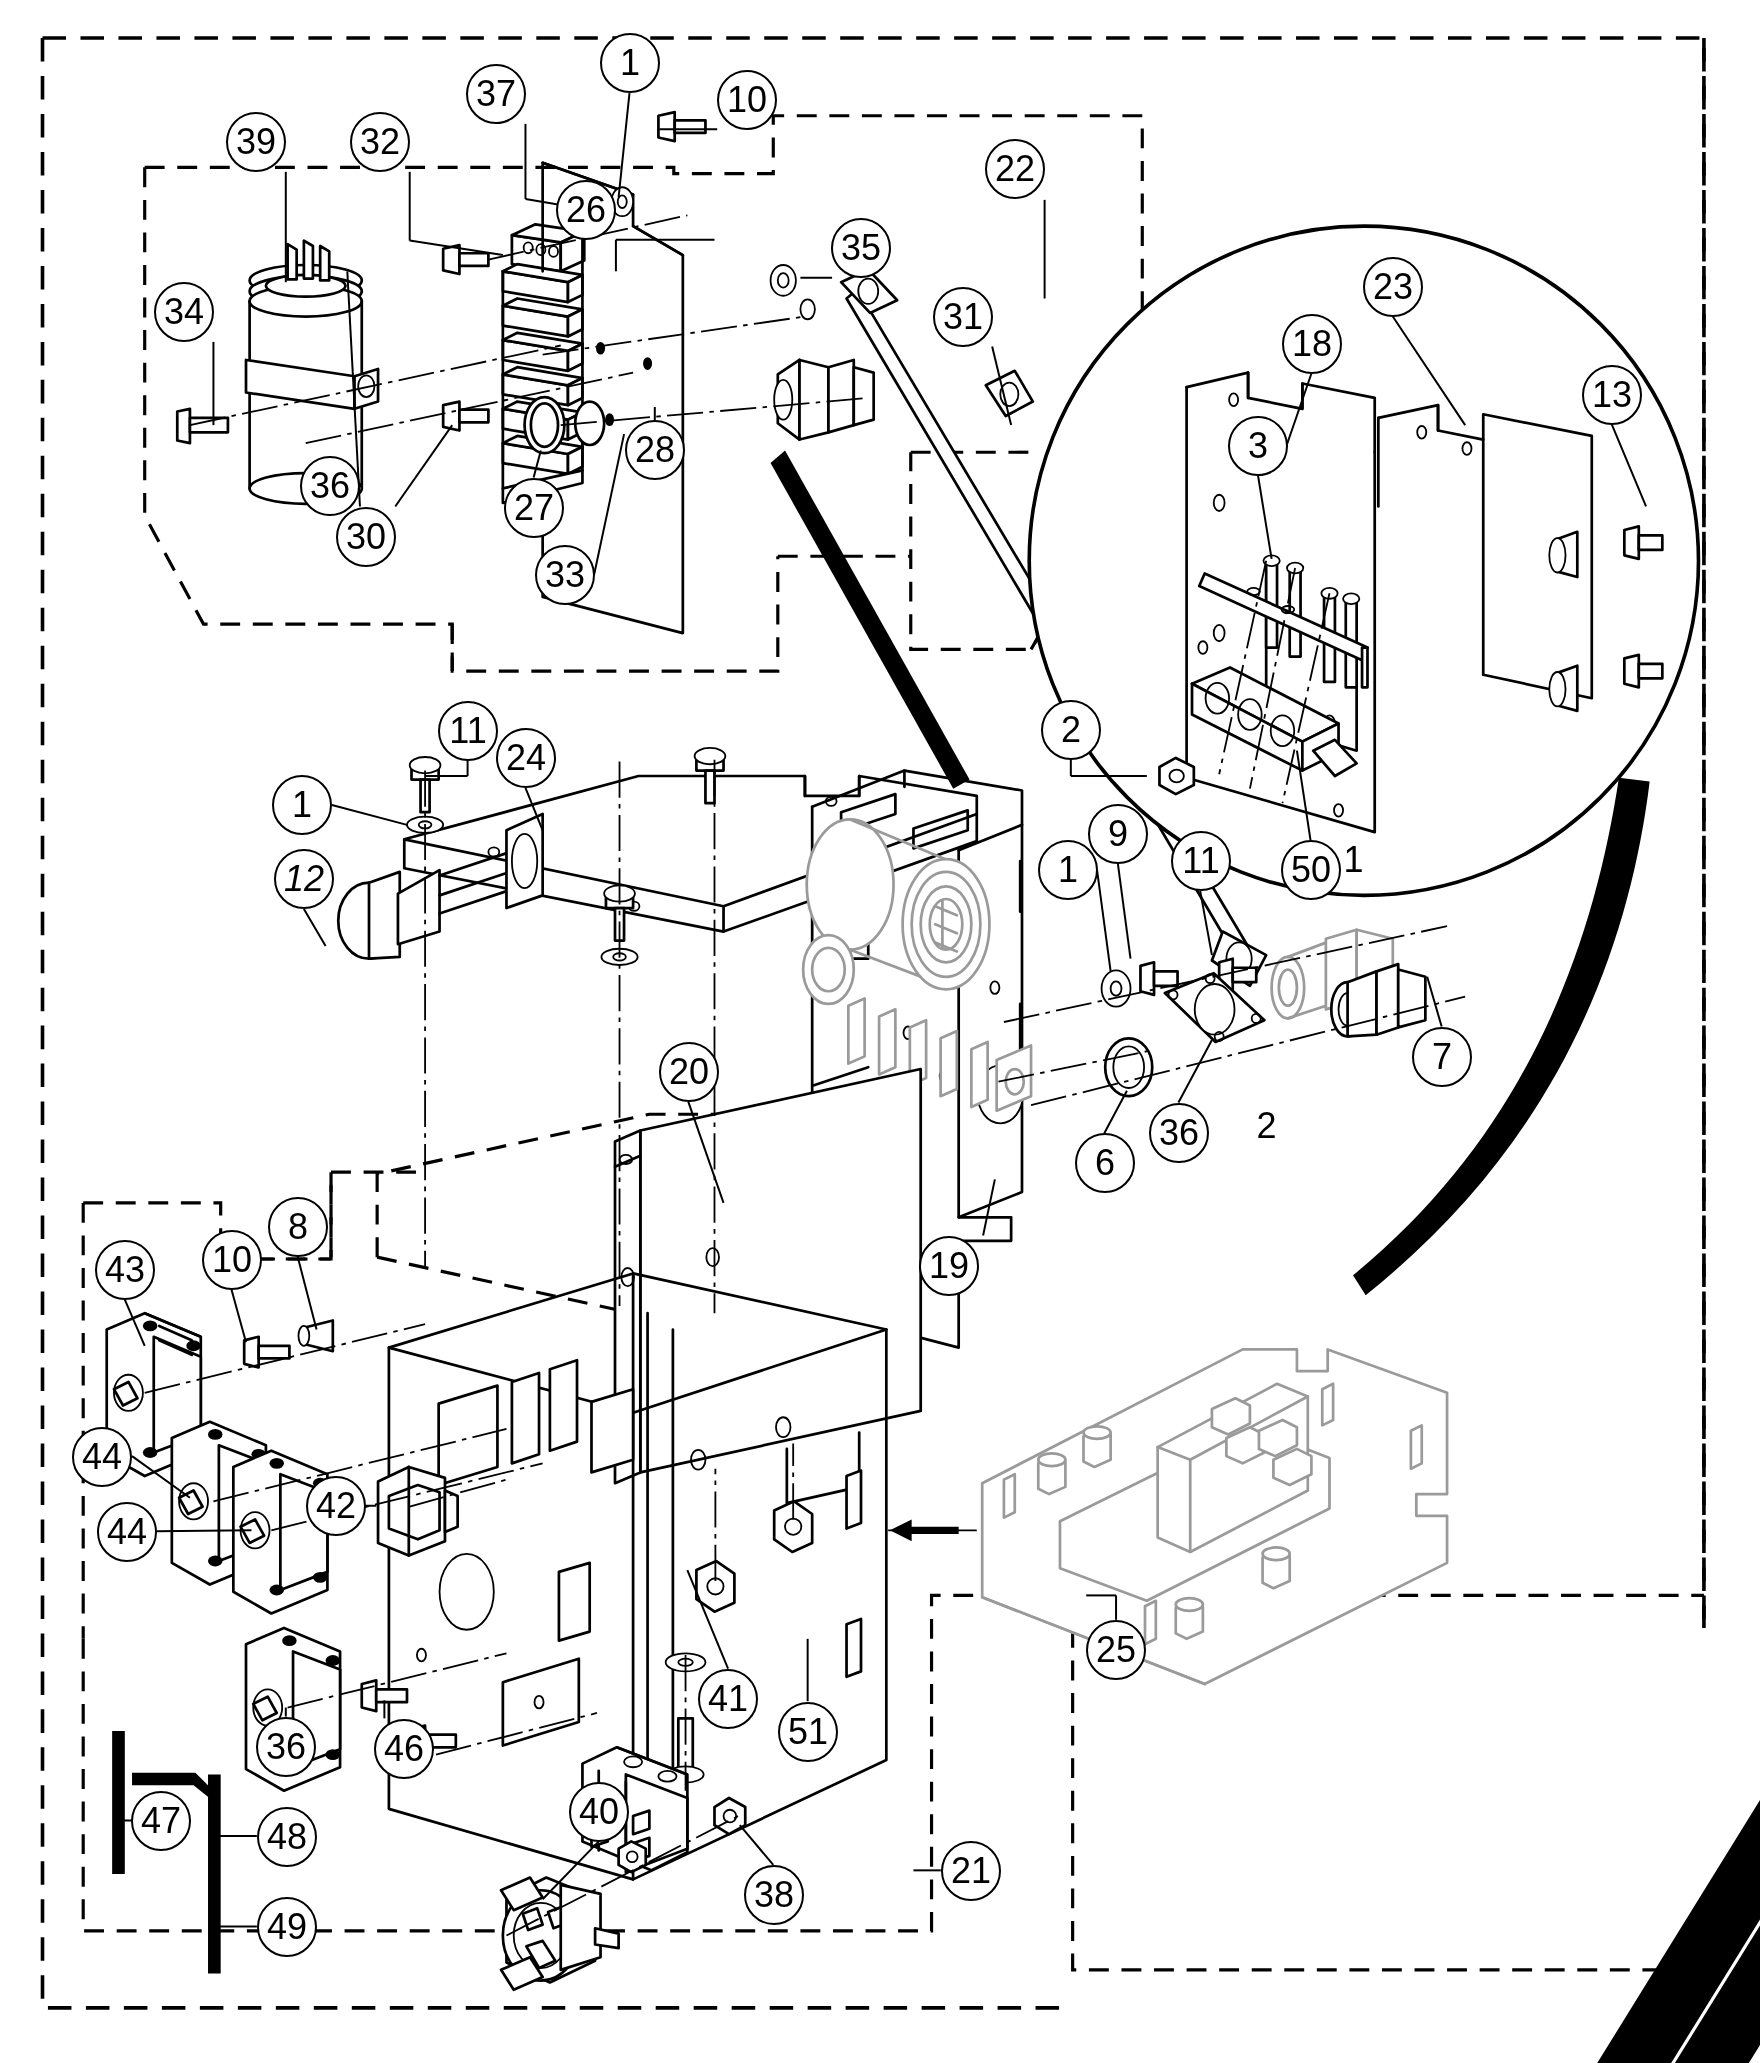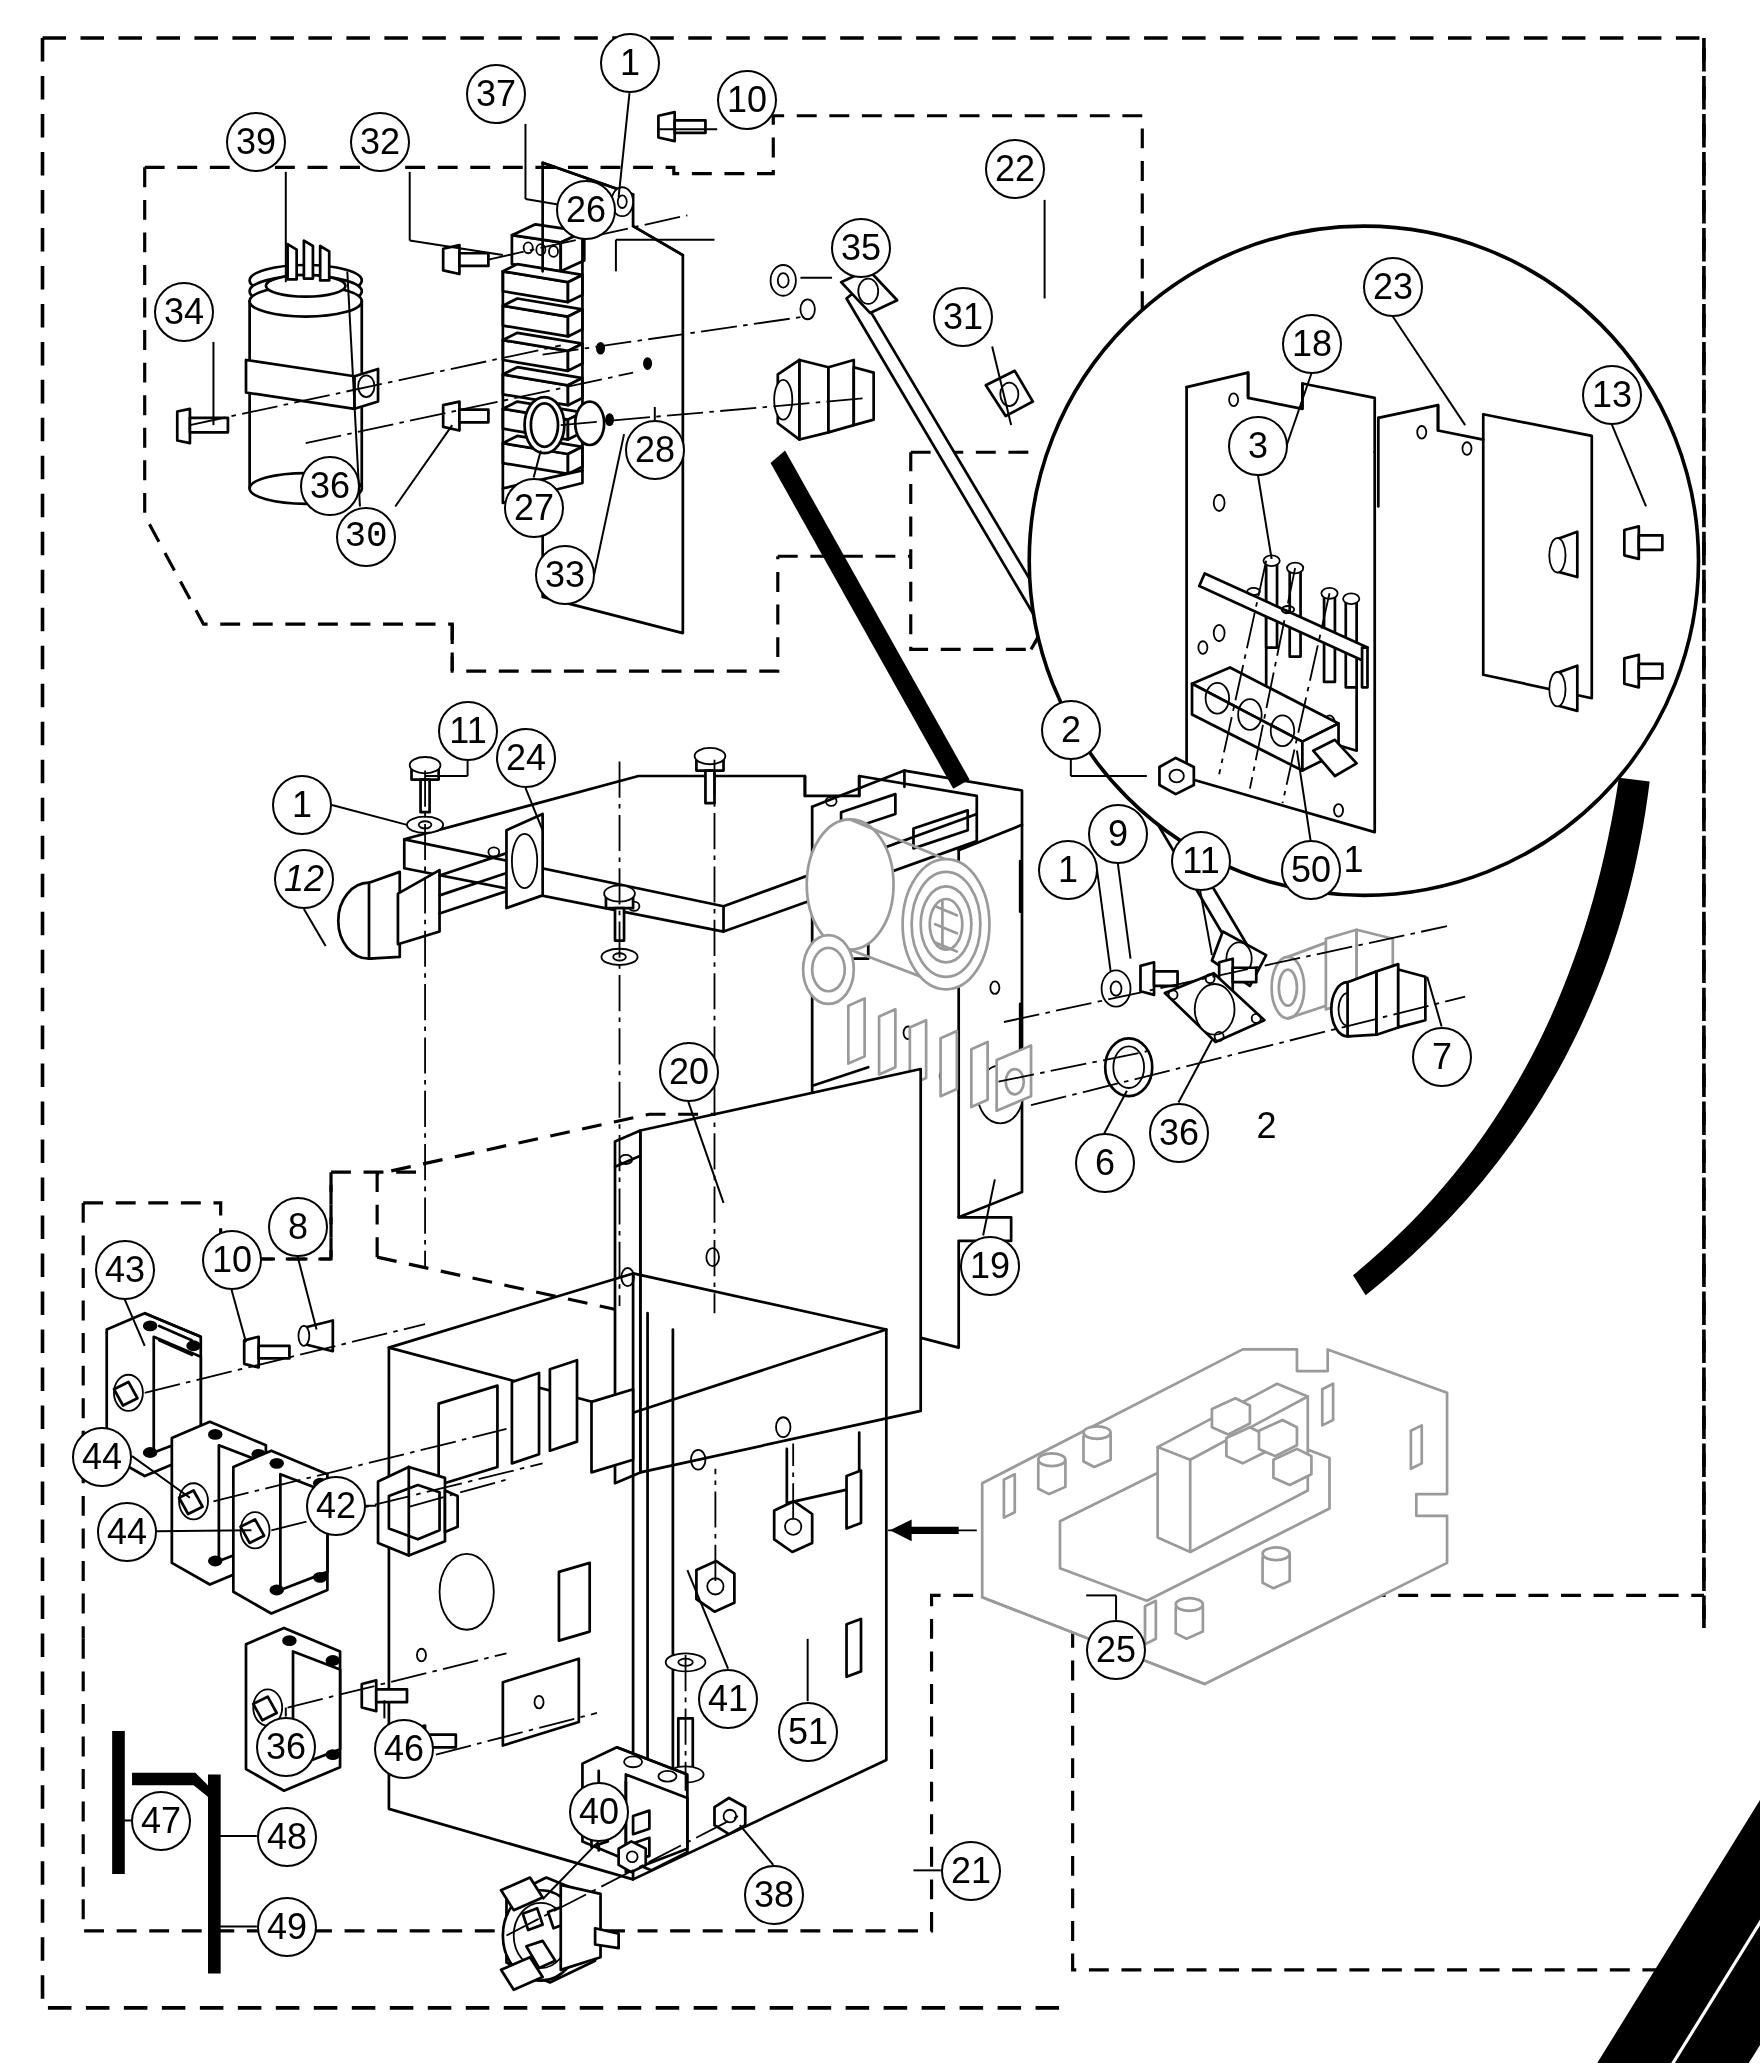--- a/index.html
+++ b/index.html
@@ -672,36 +672,36 @@
       <div class="balloon sz" style="left: 831px; top: 218px;">35</div>
       <div class="balloon sz" style="left: 933px; top: 287px;">31</div>
       <div class="balloon sz" style="left: 1363px; top: 257px;">23</div>
       <div class="balloon sz" style="left: 1282px; top: 314px;">18</div>
       <div class="balloon sz" style="left: 154px; top: 282px;">34</div>
       <div class="balloon sz" style="left: 1582px; top: 365px;">13</div>
       <div class="balloon sz" style="left: 1228px; top: 416px;">3</div>
       <div class="balloon sz" style="left: 300px; top: 456px;">36</div>
       <div class="balloon sz" style="left: 625px; top: 420px;">28</div>
       <div class="balloon sz" style="left: 504px; top: 478px;">27</div>
-      <div class="balloon sz" style="left: 336px; top: 507px; font-family: Liberation Mono, monospace;">30</div>
+      <div class="balloon sz" style="left: 336px; top: 507px;">30</div>
       <div class="balloon sz" style="left: 535px; top: 545px;">33</div>
       <div class="balloon sz" style="left: 1041px; top: 700px;">2</div>
       <div class="balloon sz" style="left: 438px; top: 701px;">11</div>
       <div class="balloon sz" style="left: 496px; top: 728px;">24</div>
       <div class="balloon sz" style="left: 272px; top: 775px;">1</div>
       <div class="balloon sz" style="left: 1088px; top: 804px;">9</div>
       <div class="balloon sz" style="left: 1171px; top: 831px;">11</div>
       <div class="balloon sz" style="left: 1281px; top: 840px;">50</div>
       <div class="balloon sz" style="left: 1038px; top: 840px;">1</div>
       <div class="balloon sz" style="left: 274px; top: 849px; font-style: italic;">12</div>
       <div class="balloon sz" style="left: 1412px; top: 1027px;">7</div>
       <div class="balloon sz" style="left: 659px; top: 1042px;">20</div>
       <div class="balloon sz" style="left: 1149px; top: 1103px;">36</div>
       <div class="balloon sz" style="left: 1075px; top: 1133px;">6</div>
-      <div class="balloon sz" style="left: 960px; top: 1236px;">19</div>
+      <div class="balloon sz" style="left: 919px; top: 1236px;">19</div>
       <div class="balloon sz" style="left: 268px; top: 1197px;">8</div>
       <div class="balloon sz" style="left: 202px; top: 1230px;">10</div>
       <div class="balloon sz" style="left: 95px; top: 1240px;">43</div>
       <div class="balloon sz" style="left: 72px; top: 1427px;">44</div>
       <div class="balloon sz" style="left: 306px; top: 1476px;">42</div>
       <div class="balloon sz" style="left: 97px; top: 1502px;">44</div>
       <div class="balloon sz" style="left: 1086px; top: 1620px;">25</div>
       <div class="balloon sz" style="left: 256px; top: 1717px;">36</div>
       <div class="balloon sz" style="left: 374px; top: 1719px;">46</div>
       <div class="balloon sz" style="left: 698px; top: 1669px;">41</div>

